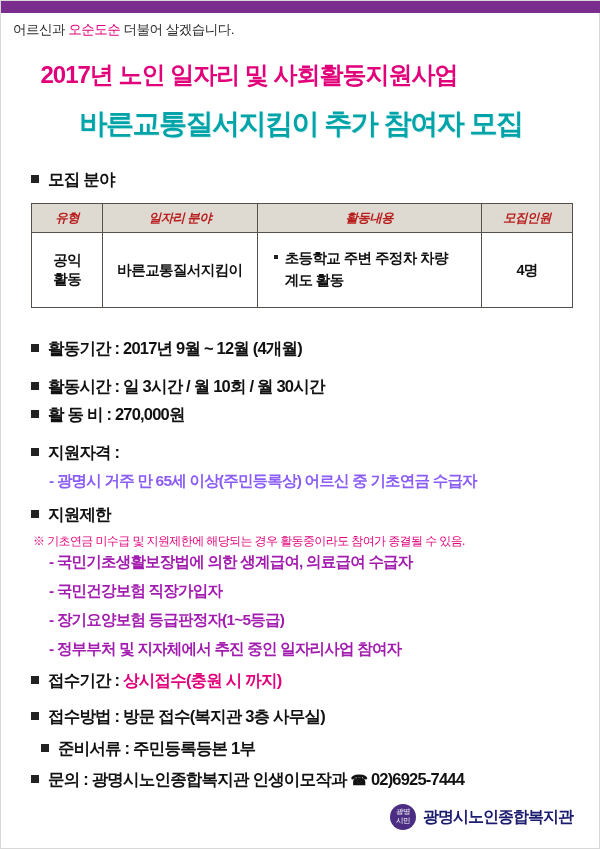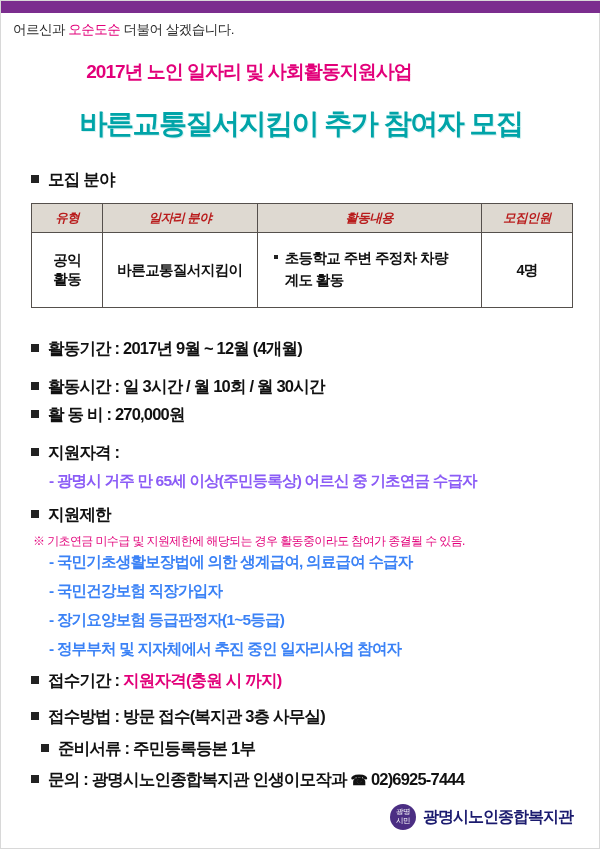--- a/index.html
+++ b/index.html
@@ -44,21 +44,21 @@
   .tagline .hl {
     color: #e2007a;
   }
   
   .headline1 {
     position: absolute;
     left: 0;
     top: 58px;
     width: 496px;
     text-align: center;
-    font-size: 19px;
+    font-size: 24px;
     font-weight: bold;
     color: #e2007a;
     letter-spacing: -1px;
     white-space: nowrap;
   }
   .headline2 {
     position: absolute;
     left: 0;
     top: 104px;
     width: 600px;
@@ -141,21 +141,21 @@
   .c2 { width: 155px; }
   .c3 { width: 227px; }
   .c4 { width: 90px; }
 
   
   .dash {
     position: absolute;
     font-size: 15.5px;
     letter-spacing: -0.8px;
     white-space: nowrap;
-    color: #3b82f6;
+    color: #a21caf;
     font-weight: bold;
   }
   .dash.pink { color: #8b5cf6; }
   .note {
     position: absolute;
     font-size: 12px;
     color: #e2007a;
     letter-spacing: -0.6px;
     white-space: nowrap;
   }
@@ -267,21 +267,21 @@
     <span>- </span><span>국민건강보험 직장가입자</span>
   </div>
   <div class="dash" style="left:48px; top:609px;">
     <span>- </span><span>장기요양보험 등급판정자(1~5등급)</span>
   </div>
   <div class="dash" style="left:48px; top:638px;">
     <span>- </span><span>정부부처 및 지자체에서 추진 중인 일자리사업 참여자</span>
   </div>
 
   <div class="sec" style="left:30px; top:669px;">
-    <span class="sq"></span><span>접수기간 : </span><span class="val-pink">지원자격(충원 시 까지)</span>
+    <span class="sq"></span><span>접수기간 : </span><span class="val-pink">상시접수(충원 시 까지)</span>
   </div>
 
   <div class="sec" style="left:30px; top:705px;">
     <span class="sq"></span><span>접수방법 : </span><span>방문 접수(복지관 3층 사무실)</span>
   </div>
 
   <div class="sec" style="left:40px; top:737px;">
     <span class="sq"></span><span>준비서류 : </span><span>주민등록등본 1부</span>
   </div>
 

